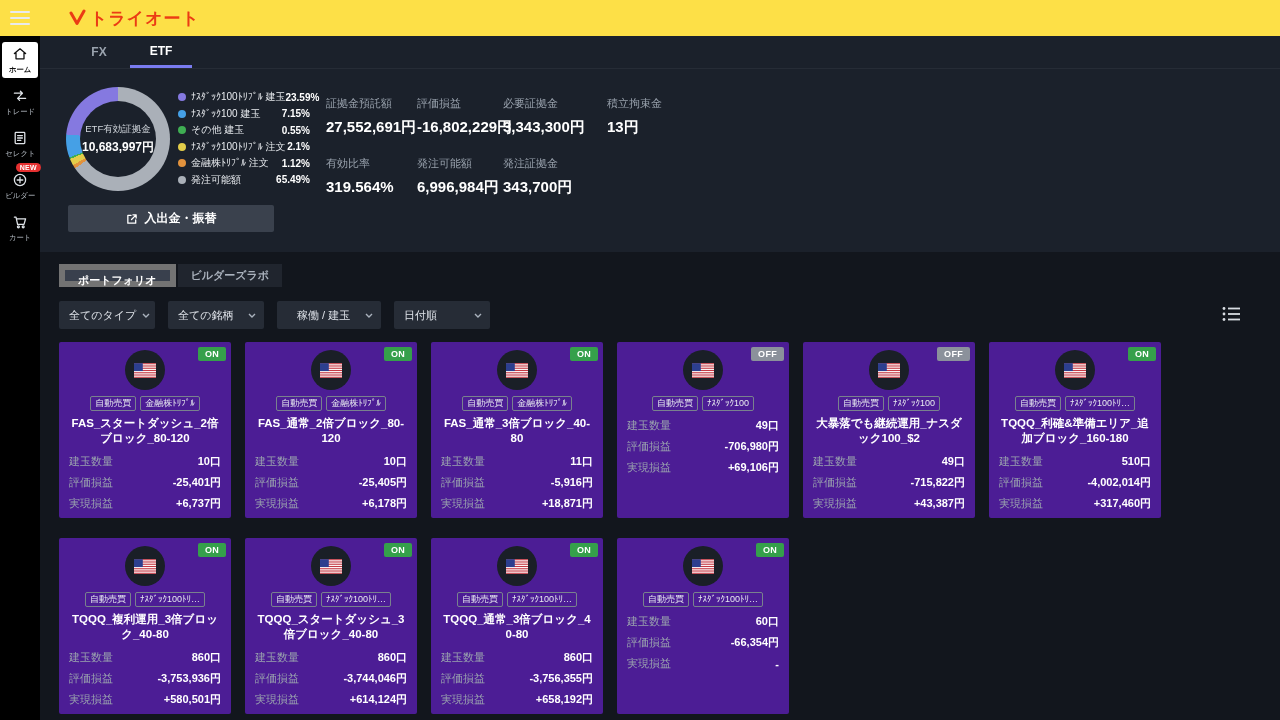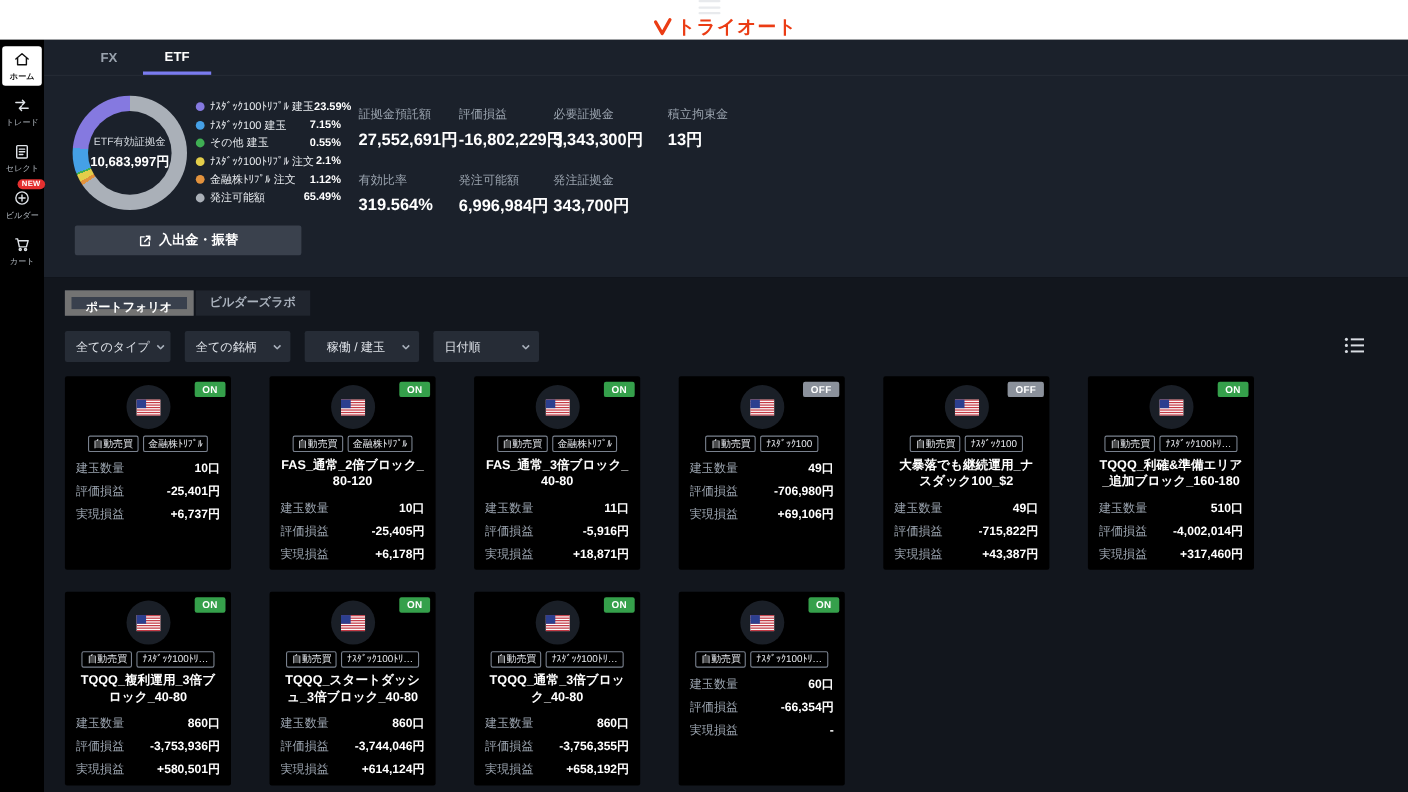--- a/index.html
+++ b/index.html
@@ -1,21 +1,21 @@
 <!DOCTYPE html>
 <html><head>
 <meta charset="utf-8">
 <style>
 *{margin:0;padding:0;box-sizing:border-box;}
 html,body{width:1280px;height:720px;overflow:hidden;background:#0c0f14;color:#fff;
   font-family:"Liberation Sans","DejaVu Sans",sans-serif;}
 
 
-.topbar{position:absolute;top:0;left:0;width:1280px;height:36px;background:#ffffff;
-  display:flex;align-items:center;z-index:20;flex-direction:column;}
+.topbar{position:absolute;top:0;left:0;width:1280px;height:36px;background:#fde047;
+  display:flex;align-items:center;z-index:20;}
 .hamburger{width:20px;height:14px;margin-left:10px;display:flex;flex-direction:column;
   justify-content:space-between;cursor:pointer;}
 .hamburger span{display:block;height:2px;background:#e8eaed;border-radius:1px;}
 .logo{display:flex;align-items:center;margin-left:38px;gap:4px;}
 .logo-text{font-size:17px;font-weight:bold;letter-spacing:1px;color:#eb3c14;}
 
 
 .sidebar{position:absolute;top:36px;left:0;width:40px;height:684px;background:#000;
   display:flex;flex-direction:column;align-items:center;padding-top:6px;gap:6px;z-index:10;}
 .side-item{width:36px;padding:4px 0 3px;display:flex;flex-direction:column;align-items:center;
@@ -73,21 +73,21 @@
 .filters{display:flex;gap:13px;margin-top:14px;align-items:center;}
 .filter{width:96px;height:28px;background:#262c36;border-radius:2px;display:flex;
   align-items:center;justify-content:space-between;padding:0 8px 0 10px;font-size:11px;
   color:#dfe3e9;cursor:pointer;white-space:nowrap;}
 .filter.wide{width:104px;padding-left:20px;}
 .filter svg{width:8px;height:5px;fill:none;stroke:#aab2bd;stroke-width:1.4;flex:none;margin-left:6px;}
 .list-icon{position:absolute;right:40px;top:54px;width:18px;height:16px;cursor:pointer;}
 
 
 .cards{margin-top:13px;display:grid;grid-template-columns:repeat(6,172px);gap:20px 14px;}
-.card{width:151px;height:176px;background:#000000;border-radius:2px;position:relative;
+.card{width:172px;height:176px;background:#4c1d95;border-radius:2px;position:relative;
   display:flex;flex-direction:column;align-items:center;padding-top:8px;cursor:pointer;}
 .badge{position:absolute;top:5px;right:5px;font-size:9px;font-weight:bold;padding:2px 7px;
   border-radius:2px;color:#fff;letter-spacing:.3px;}
 .flagwrap{width:40px;height:40px;border-radius:50%;background:#1a1f27;display:flex;
   align-items:center;justify-content:center;flex:none;}
 .flagwrap svg{width:22px;height:15px;}
 .tags{display:flex;gap:4px;margin-top:6px;height:15px;}
 .tag{border:1px solid #79818e;border-radius:2px;font-size:9px;color:#e8ebf0;
   padding:1px 4px;line-height:11px;white-space:nowrap;}
 .card-title{margin-top:5px;padding:0 10px;font-size:11.5px;font-weight:bold;color:#fff;
@@ -295,20 +295,21 @@
         <rect y="9.85" width="24" height="1.23" fill="#c43a45"></rect>
         <rect y="12.31" width="24" height="1.23" fill="#c43a45"></rect>
         <rect y="14.77" width="24" height="1.23" fill="#c43a45"></rect>
         <rect width="9.6" height="8.6" fill="#2c3f8f"></rect>
       </svg>
     </div>
     <div class="tags">
       <span class="tag tag-1">自動売買</span>
       <span class="tag tag-2">金融株ﾄﾘﾌﾟﾙ</span>
     </div>
+    <div class="card-title">FAS_スタートダッシュ_2倍ブロック_80-120</div>
     <div class="crows">
       <div class="crow">
               <span class="clabel qty-l">建玉数量</span>
               <span class="cval qty-v">10口</span>
             </div>
       <div class="crow">
               <span class="clabel eval-l">評価損益</span>
               <span class="cval eval-v">-25,401円</span>
             </div>
       <div class="crow">

